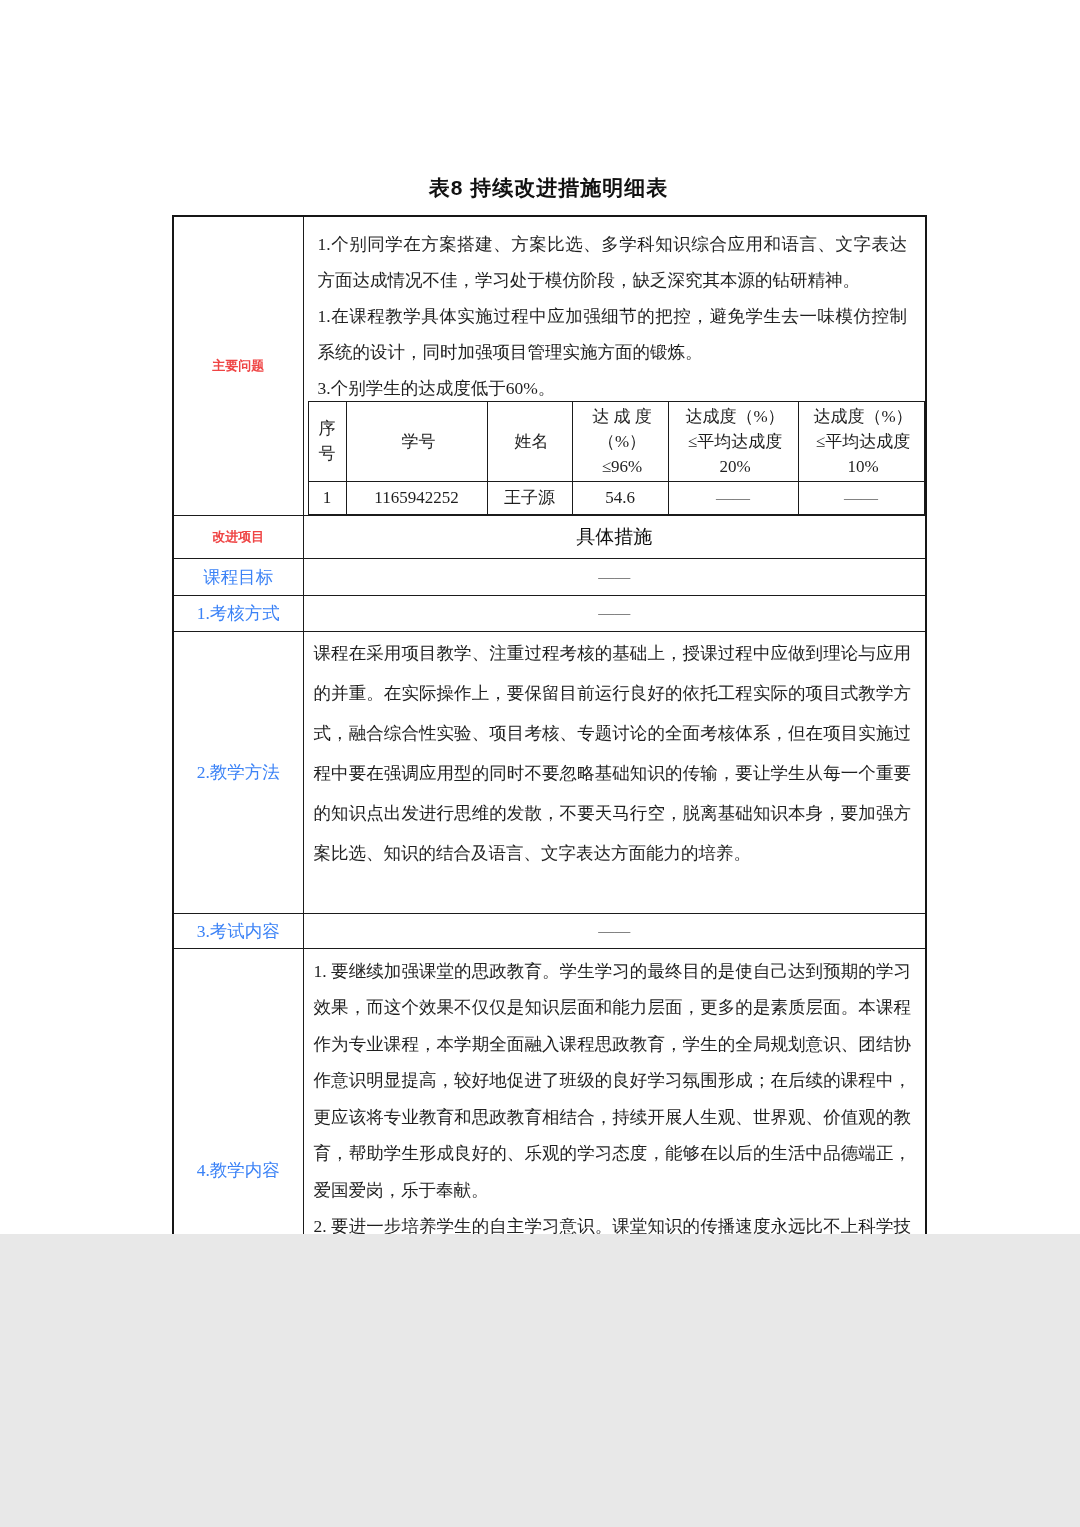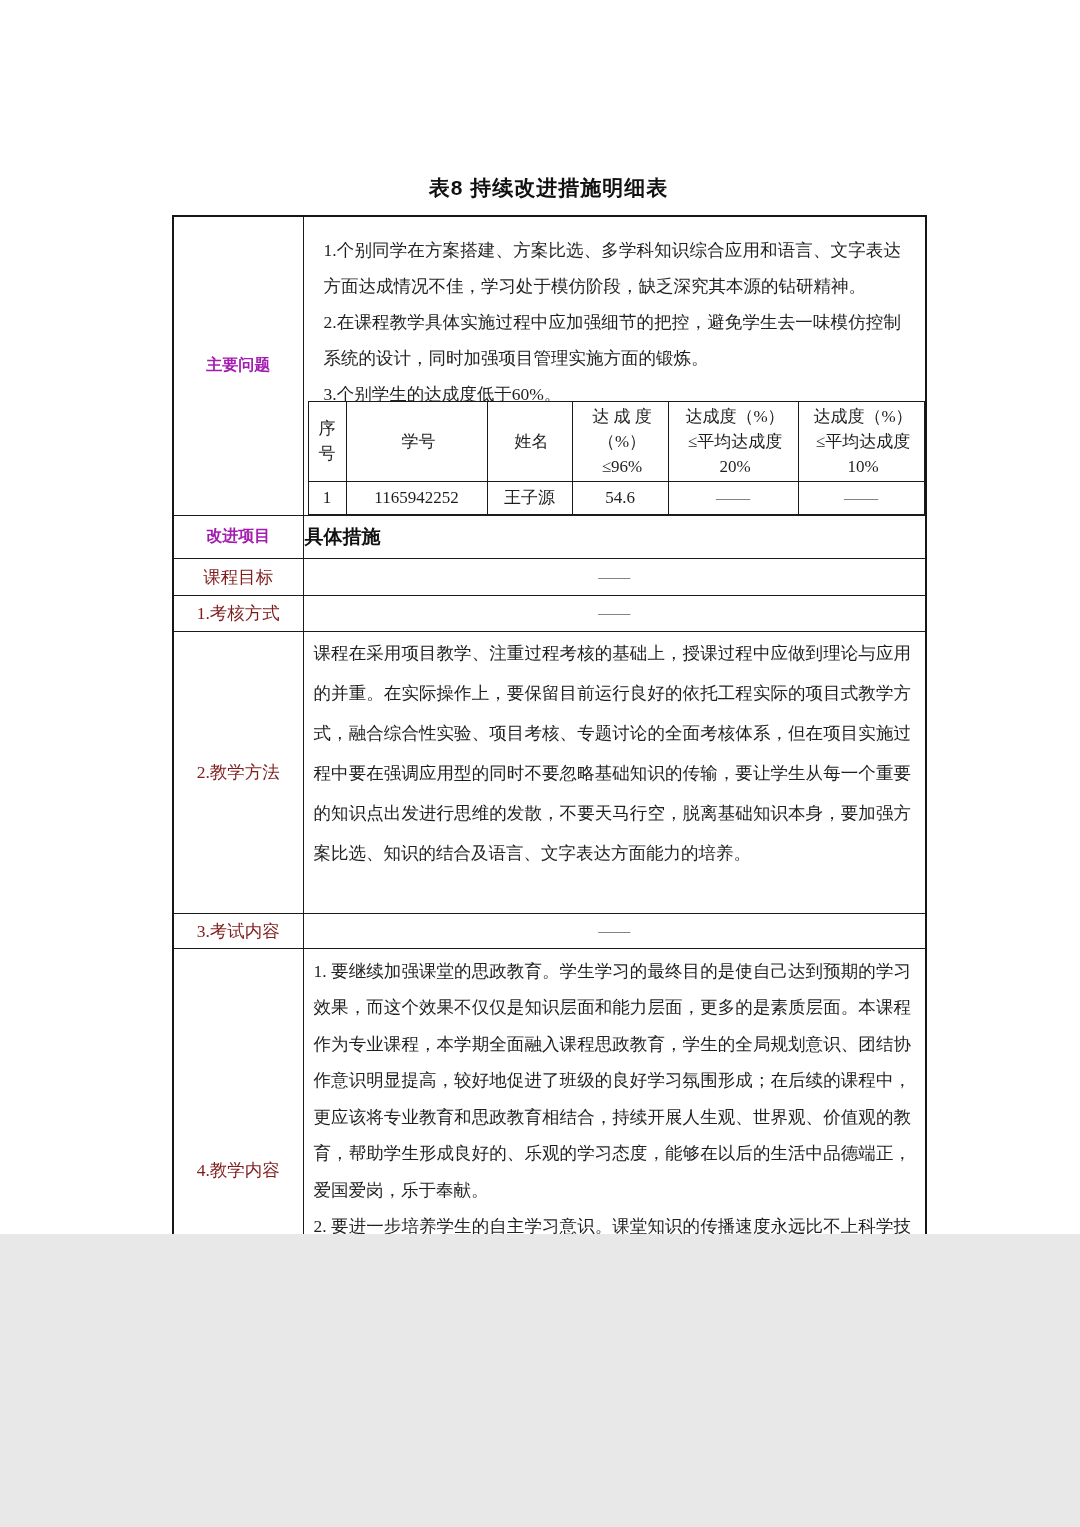--- a/index.html
+++ b/index.html
@@ -38,37 +38,37 @@
 
   td.label{
     text-align:center;
     vertical-align:middle;
     font-size:17.5px;
     padding:0 2px;
   }
   td.label.black{
     font-family:"Liberation Sans","DejaVu Sans",sans-serif;
     font-weight:bold;
-    font-size:16px;
-    color:#a21caf;
-  }
-  td.label.red{color:#7f1d1d;}
+    font-size:13px;
+    color:#ef4444;
+  }
+  td.label.red{color:#3b82f6;}
 
   tr.r-problems{height:299px;}
   tr.r-header{height:43px;}
   tr.r-goal{height:37px;}
   tr.r-assess{height:36px;margin-left:48px;}
   tr.r-method{height:282px;}
   tr.r-exam{height:35px;margin-top:36px;}
   tr.r-content{height:441px;}
 
   td.problems-cell{
     position:relative;
     vertical-align:top;
-    padding:12px;
+    padding:6px;
   }
   .problems-text{
     padding:3px 12px 0 8px;
     font-size:17.5px;
     line-height:36px;
     text-align:justify;
   }
   .problems-text p{margin:0;}
 
   table.sub{
@@ -95,23 +95,24 @@
     vertical-align:middle;
     text-align:center;
     padding:2px 3px 2px 7px;
     line-height:25px;
   }
   tr.sub-head th.center{text-align:center;padding:2px 1px;}
   tr.sub-row{height:33px;}
   tr.sub-row td{text-align:center;vertical-align:middle;}
 
   td.measures-cell{
+    text-align:center;
     vertical-align:middle;
     font-family:"Liberation Sans","DejaVu Sans",sans-serif;
-    font-weight:bold;
+    font-weight:normal;
     font-size:19px;
     color:#111;
   }
   td.dash-cell{
     text-align:center;
     vertical-align:middle;
     color:#6f6f6f;
     font-size:16px;
   }
   .dash{color:#6f6f6f;}
@@ -146,21 +147,21 @@
         <col class="c-label">
         <col class="c-content">
       </colgroup>
 
     <tbody>
         <tr class="r-problems">
       <td class="label black">主要问题</td>
       <td class="problems-cell">
         <div class="problems-text">
           <p>1.个别同学在方案搭建、方案比选、多学科知识综合应用和语言、文字表达方面达成情况不佳，学习处于模仿阶段，缺乏深究其本源的钻研精神。</p>
-          <p>2.在课程教学具体实施过程中应加强细节的把控，避免学生去一味模仿控制系统的设计，同时加强项目管理实施方面的锻炼。</p>
+          <p>1.在课程教学具体实施过程中应加强细节的把控，避免学生去一味模仿控制系统的设计，同时加强项目管理实施方面的锻炼。</p>
           <p>3.个别学生的达成度低于60%。</p>
         </div>
         <table class="sub">
           <colgroup>
             <col class="s-idx">
                 <col class="s-id">
                 <col class="s-name">
             <col class="s-low">
                 <col class="s-a20">
                 <col class="s-a10">

